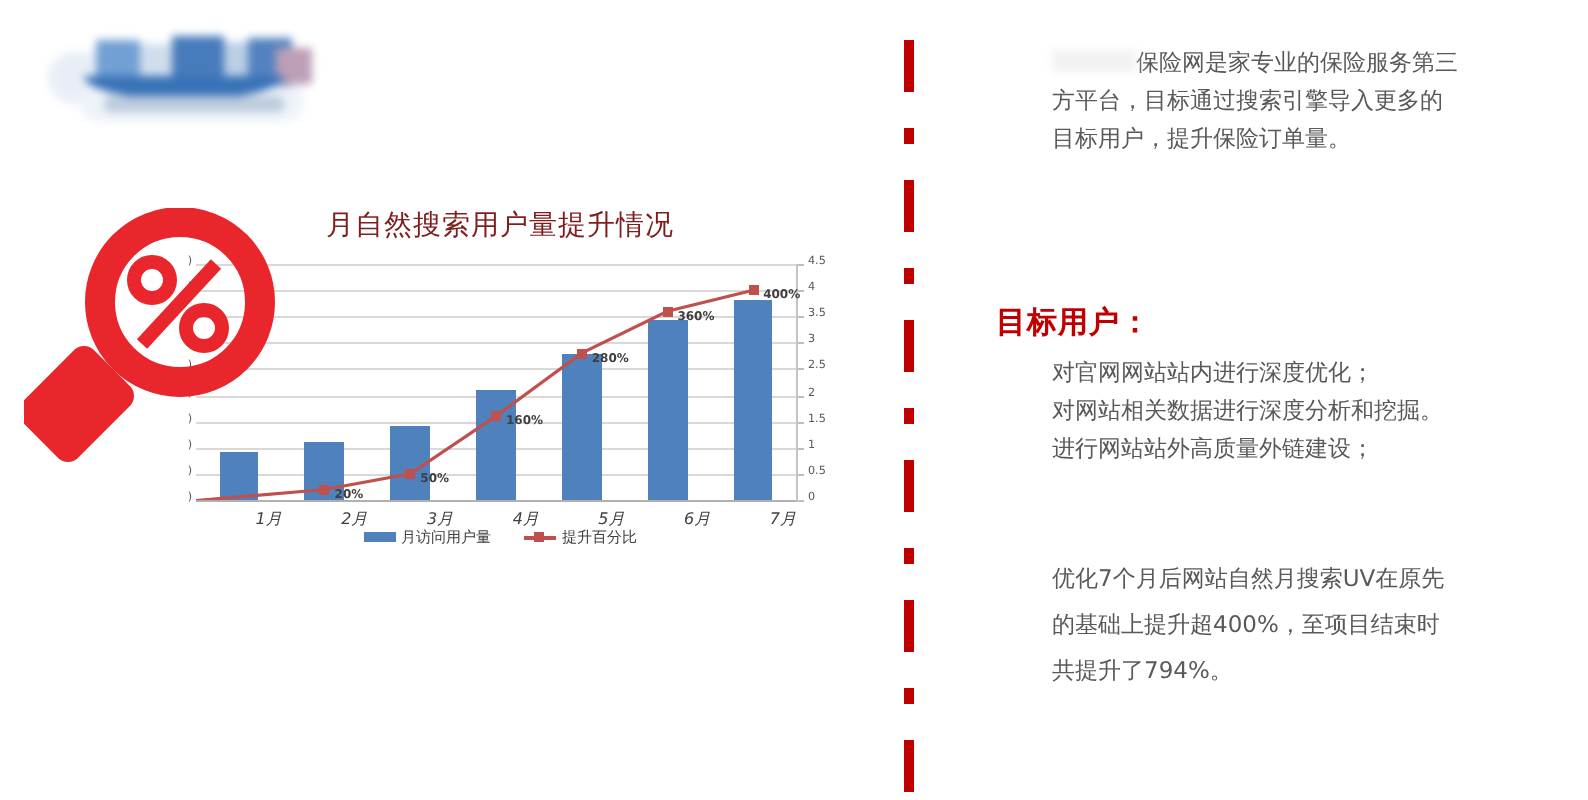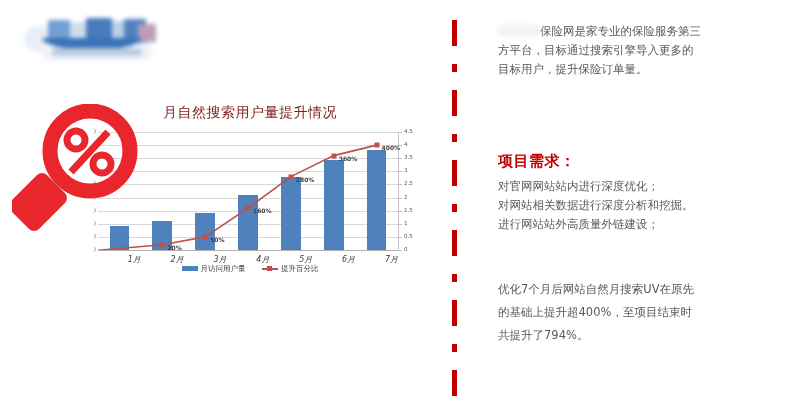--- a/index.html
+++ b/index.html
@@ -189,21 +189,21 @@
     margin-bottom: 6px;
     letter-spacing: .5px;
   }
   .sec-body {
     font-size: 11.5px;
     color: #595959;
     font-family: "DejaVu Sans", sans-serif;
     line-height: 1.65;
   }
   .sec-body.loose { line-height: 2.0; }
-  .sec-line { display: block; }
+  .sec-line { display: block; margin-left: 28px; }
   .redaction {
     display: inline-block;
     width: 42px; height: 11px;
     background: #f2f2f2;
     vertical-align: -1px;
     filter: blur(2px);
   }
   #sec-need { top: 22px; }
   #sec-work { top: 152px; }
   #sec-result { top: 278px; }
@@ -342,21 +342,21 @@
 
   <div class="sec" id="sec-need">
     <div class="sec-body">
       <span class="sec-line"><span class="redaction"></span><span>保险网是家专业的保险服务第三</span></span>
       <span class="sec-line">方平台，目标通过搜索引擎导入更多的</span>
       <span class="sec-line">目标用户，提升保险订单量。</span>
     </div>
   </div>
 
   <div class="sec" id="sec-work">
-    <div class="sec-title">项目需求：</div>
+    <div class="sec-title">目标用户：</div>
     <div class="sec-body">
       <span class="sec-line">对官网网站站内进行深度优化；</span>
       <span class="sec-line">对网站相关数据进行深度分析和挖掘。</span>
       <span class="sec-line">进行网站站外高质量外链建设；</span>
     </div>
   </div>
 
   <div class="sec" id="sec-result">
     <div class="sec-body loose">
       <span class="sec-line">优化7个月后网站自然月搜索UV在原先</span>

